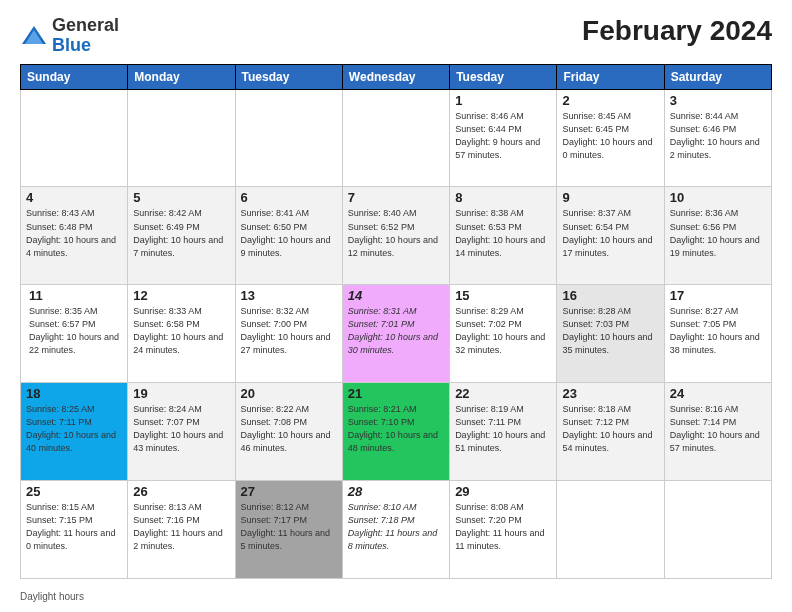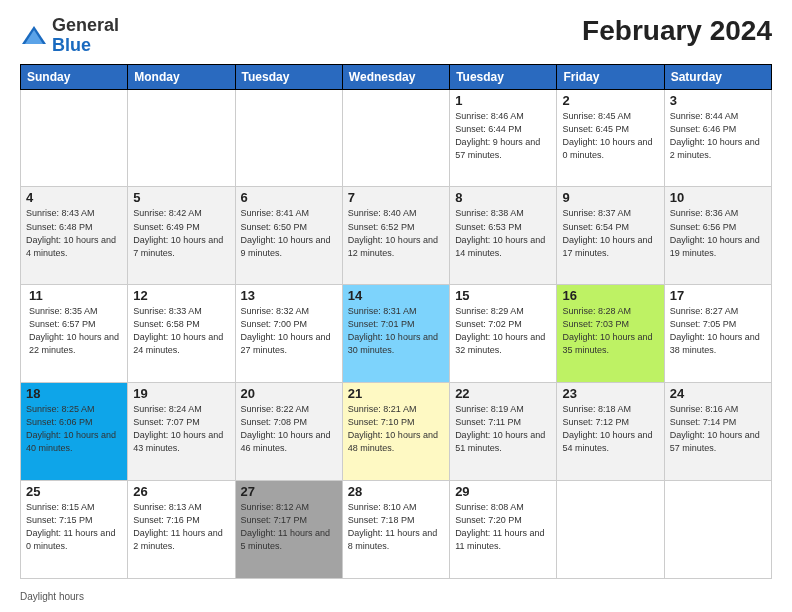--- a/index.html
+++ b/index.html
@@ -232,72 +232,72 @@
 Daylight: 10 hours
 and 24 minutes.</div>
           </td>
           <td style="background: rgb(255, 255, 255);">
             <span class="day-number">13</span>
             <div class="day-info">Sunrise: 8:32 AM
 Sunset: 7:00 PM
 Daylight: 10 hours
 and 27 minutes.</div>
           </td>
-          <td style="background: #7dd3fc;">
+          <td style="background: #f0abfc; font-style: italic;">
             <span class="day-number">14</span>
             <div class="day-info">Sunrise: 8:31 AM
 Sunset: 7:01 PM
 Daylight: 10 hours
 and 30 minutes.</div>
           </td>
           <td style="background: rgb(255, 255, 255);">
             <span class="day-number">15</span>
             <div class="day-info">Sunrise: 8:29 AM
 Sunset: 7:02 PM
 Daylight: 10 hours
 and 32 minutes.</div>
           </td>
-          <td style="background: #bef264;">
+          <td style="background: #e5e5e5;">
             <span class="day-number">16</span>
             <div class="day-info">Sunrise: 8:28 AM
 Sunset: 7:03 PM
 Daylight: 10 hours
 and 35 minutes.</div>
           </td>
           <td style="background: rgb(255, 255, 255);">
             <span class="day-number">17</span>
             <div class="day-info">Sunrise: 8:27 AM
 Sunset: 7:05 PM
 Daylight: 10 hours
 and 38 minutes.</div>
           </td>
         </tr>
         <tr>
           <td style="background: #0ea5e9;">
             <span class="day-number">18</span>
             <div class="day-info">Sunrise: 8:25 AM
-Sunset: 6:06 PM
+Sunset: 7:11 PM
 Daylight: 10 hours
 and 40 minutes.</div>
           </td>
           <td style="background: rgb(242, 242, 242);">
             <span class="day-number">19</span>
             <div class="day-info">Sunrise: 8:24 AM
 Sunset: 7:07 PM
 Daylight: 10 hours
 and 43 minutes.</div>
           </td>
           <td style="background: rgb(242, 242, 242);">
             <span class="day-number">20</span>
             <div class="day-info">Sunrise: 8:22 AM
 Sunset: 7:08 PM
 Daylight: 10 hours
 and 46 minutes.</div>
           </td>
-          <td style="background: #fef9c3;">
+          <td style="background: #22c55e;">
             <span class="day-number">21</span>
             <div class="day-info">Sunrise: 8:21 AM
 Sunset: 7:10 PM
 Daylight: 10 hours
 and 48 minutes.</div>
           </td>
           <td style="background: rgb(242, 242, 242);">
             <span class="day-number">22</span>
             <div class="day-info">Sunrise: 8:19 AM
 Sunset: 7:11 PM
@@ -334,21 +334,21 @@
 Daylight: 11 hours
 and 2 minutes.</div>
           </td>
           <td style="background: #a3a3a3; margin-left: 31px;">
             <span class="day-number">27</span>
             <div class="day-info">Sunrise: 8:12 AM
 Sunset: 7:17 PM
 Daylight: 11 hours
 and 5 minutes.</div>
           </td>
-          <td style="background: rgb(255, 255, 255);">
+          <td style="background: rgb(255, 255, 255); font-style: italic;">
             <span class="day-number">28</span>
             <div class="day-info">Sunrise: 8:10 AM
 Sunset: 7:18 PM
 Daylight: 11 hours
 and 8 minutes.</div>
           </td>
           <td style="background: rgb(255, 255, 255);">
             <span class="day-number">29</span>
             <div class="day-info">Sunrise: 8:08 AM
 Sunset: 7:20 PM

